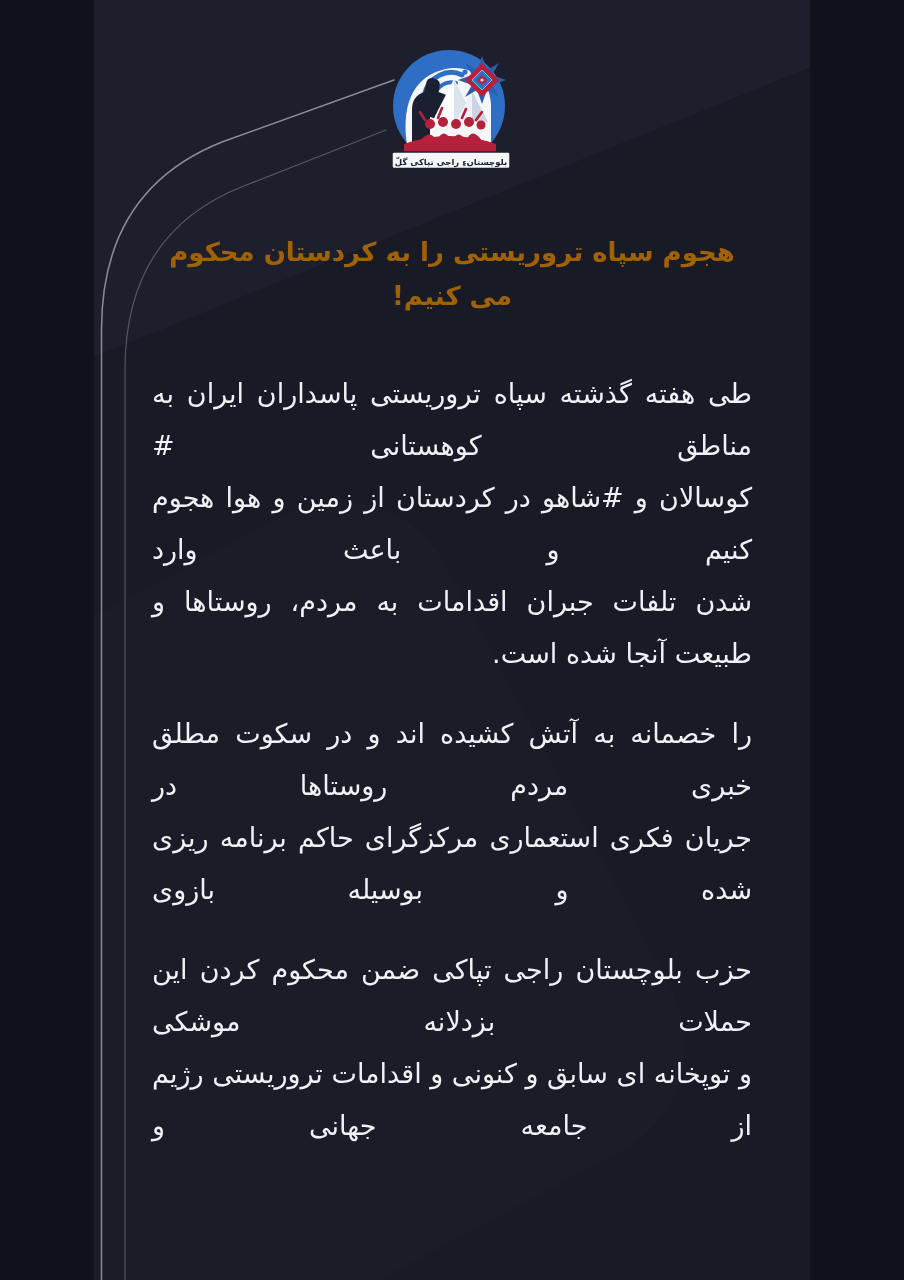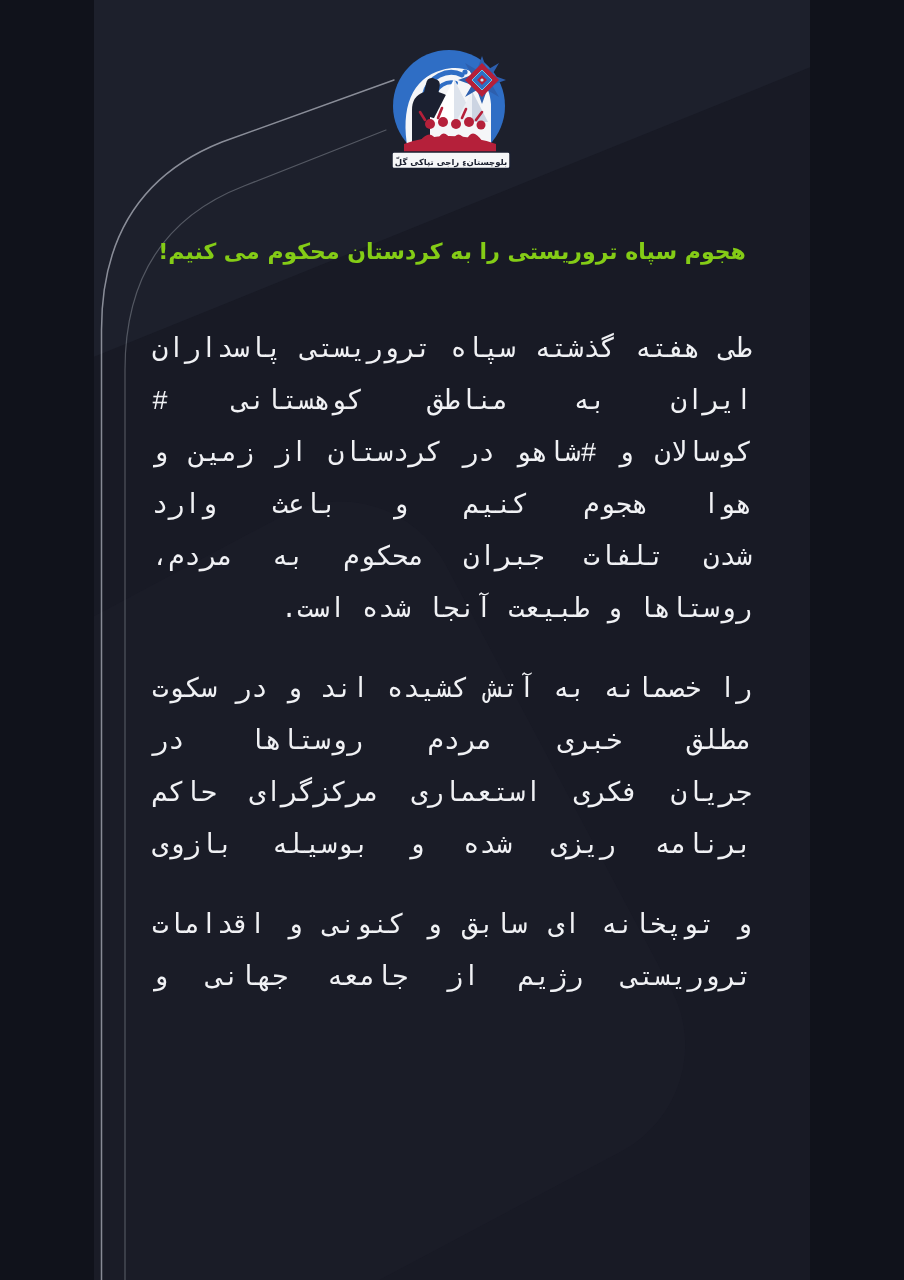--- a/index.html
+++ b/index.html
@@ -47,34 +47,34 @@
     justify-content: center;
     padding-top: 46px;
   }
   .logo { width: 156px; height: 126px; }
 
   .title {
     position: relative;
     margin: 58px 56px 0;
     direction: rtl;
     text-align: center;
-    color: #84cc16;
-    font-size: 22px;
+    color: #a16207;
+    font-size: 26px;
     font-weight: bold;
     line-height: 44px;
   }
   .content {
     position: relative;
     margin: 50px 58px 0;
     direction: rtl;
     color: #f0f1f4;
     font-size: 27px;
     line-height: 52px;
   }
-  .para { margin: 0 0 28px 0; font-family: Liberation Mono, monospace; }
+  .para { margin: 0 0 28px 0; }
   .line {
     display: block;
     text-align: justify;
     text-align-last: justify;
     text-justify: inter-word;
     white-space: normal;
   }
   .line.last { text-align-last: right; }
 </style>
 </head>
@@ -139,25 +139,26 @@
       <text x="77" y="118.5" text-anchor="middle" direction="rtl" font-size="8.5" font-weight="bold" fill="#1b2030">بلوچستانءِ راجی تپاکی گلّ</text>
     </svg>
   </header>
 
   <h1 class="title">هجوم سپاه تروریستی را به کردستان محکوم می کنیم!</h1>
 
   <main class="content">
     <p class="para">
       <span class="line">طی هفته گذشته سپاه تروریستی پاسداران ایران به مناطق کوهستانی #</span>
       <span class="line">کوسالان و #شاهو در کردستان از زمین و هوا هجوم کنیم و باعث وارد</span>
-      <span class="line last">شدن تلفات جبران محکوم به مردم، روستاها و طبیعت آنجا شده است.</span>
+      <span class="line last">شدن تلفات جبران اقدامات به مردم، روستاها و طبیعت آنجا شده است.</span>
     </p>
     <p class="para">
       <span class="line">را خصمانه به آتش کشیده اند و در سکوت مطلق خبری مردم روستاها در</span>
       <span class="line">جریان فکری استعماری مرکزگرای حاکم برنامه ریزی شده و بوسیله بازوی</span>
     </p>
     <p class="para">
+      <span class="line">حزب بلوچستان راجی تپاکی ضمن محکوم کردن این حملات بزدلانه موشکی</span>
       <span class="line">و توپخانه ای سابق و کنونی و اقدامات تروریستی رژیم از جامعه جهانی و</span>
 
     </p>
   </main>
 
 </div>
 
 </body></html>

